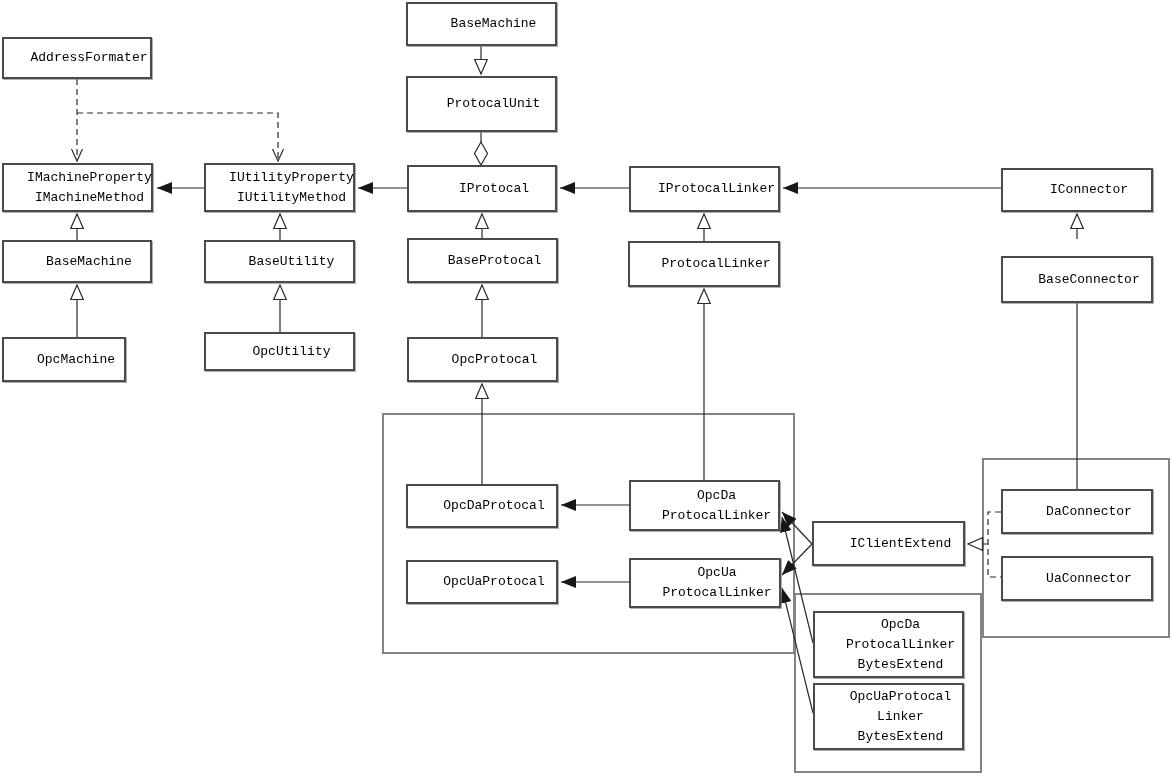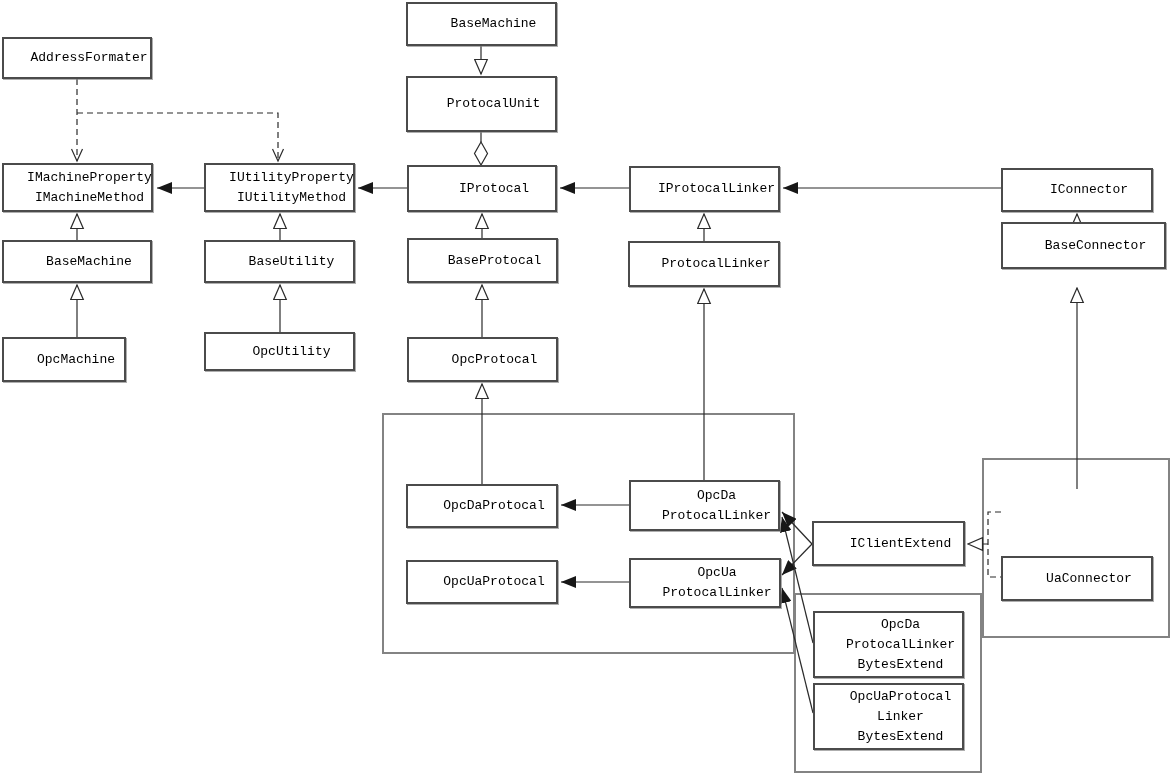--- a/index.html
+++ b/index.html
@@ -148,21 +148,21 @@
     </div>
 
   <div class="node" style="left:407px;top:238px;width:151px;height:45px">
     <span>BaseProtocal</span>
     </div>
 
   <div class="node" style="left:628px;top:241px;width:152px;height:46px">
     <span>ProtocalLinker</span>
     </div>
 
-  <div class="node" style="left:1001px;top:222px;width:165px;height:47px">
+  <div class="node" style="left:1001px;top:256px;width:152px;height:47px">
     <span>BaseConnector</span>
     </div>
 
   <div class="node" style="left:406px;top:484px;width:152px;height:44px">
     <span>OpcDaProtocal</span>
     </div>
 
   <div class="node" style="left:407px;top:337px;width:151px;height:45px">
     <span>OpcProtocal</span>
     </div>
@@ -178,20 +178,23 @@
 
   <div class="node" style="left:629px;top:558px;width:152px;height:50px">
     <span>OpcUa
 ProtocalLinker</span>
     </div>
 
   <div class="node" style="left:812px;top:521px;width:153px;height:45px">
     <span>IClientExtend</span>
     </div>
 
+  <div class="node" style="left:1001px;top:489px;width:152px;height:45px">
+    <span>DaConnector</span>
+    </div>
 
   <div class="node" style="left:1001px;top:556px;width:152px;height:45px">
     <span>UaConnector</span>
     </div>
 
   <div class="node" style="left:813px;top:611px;width:151px;height:67px">
     <span>OpcDa
 ProtocalLinker
 BytesExtend</span>
     </div>

